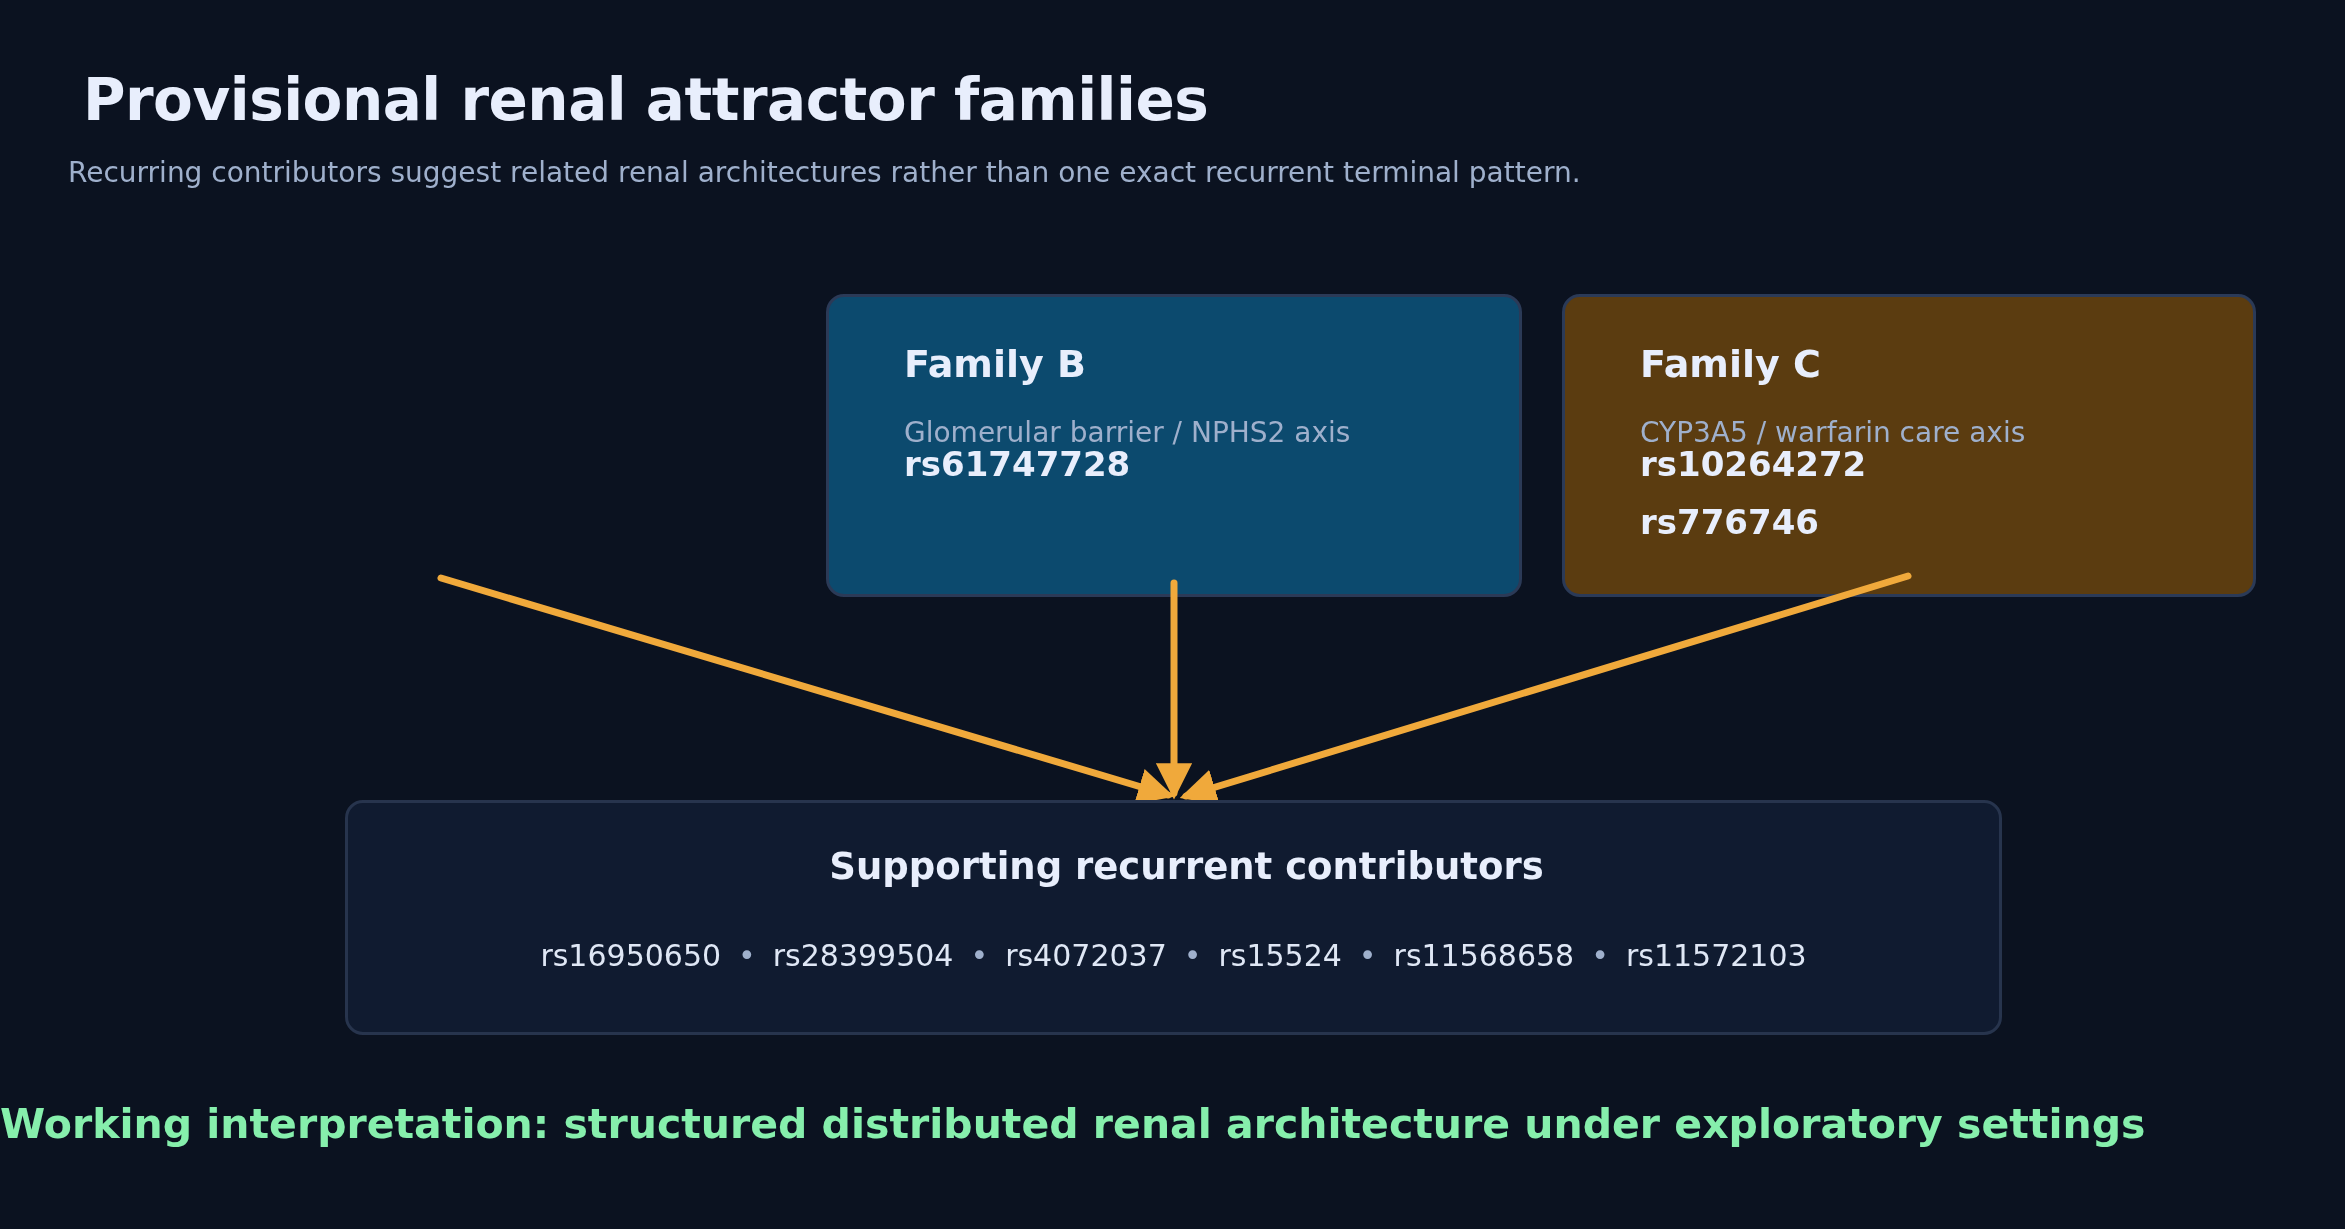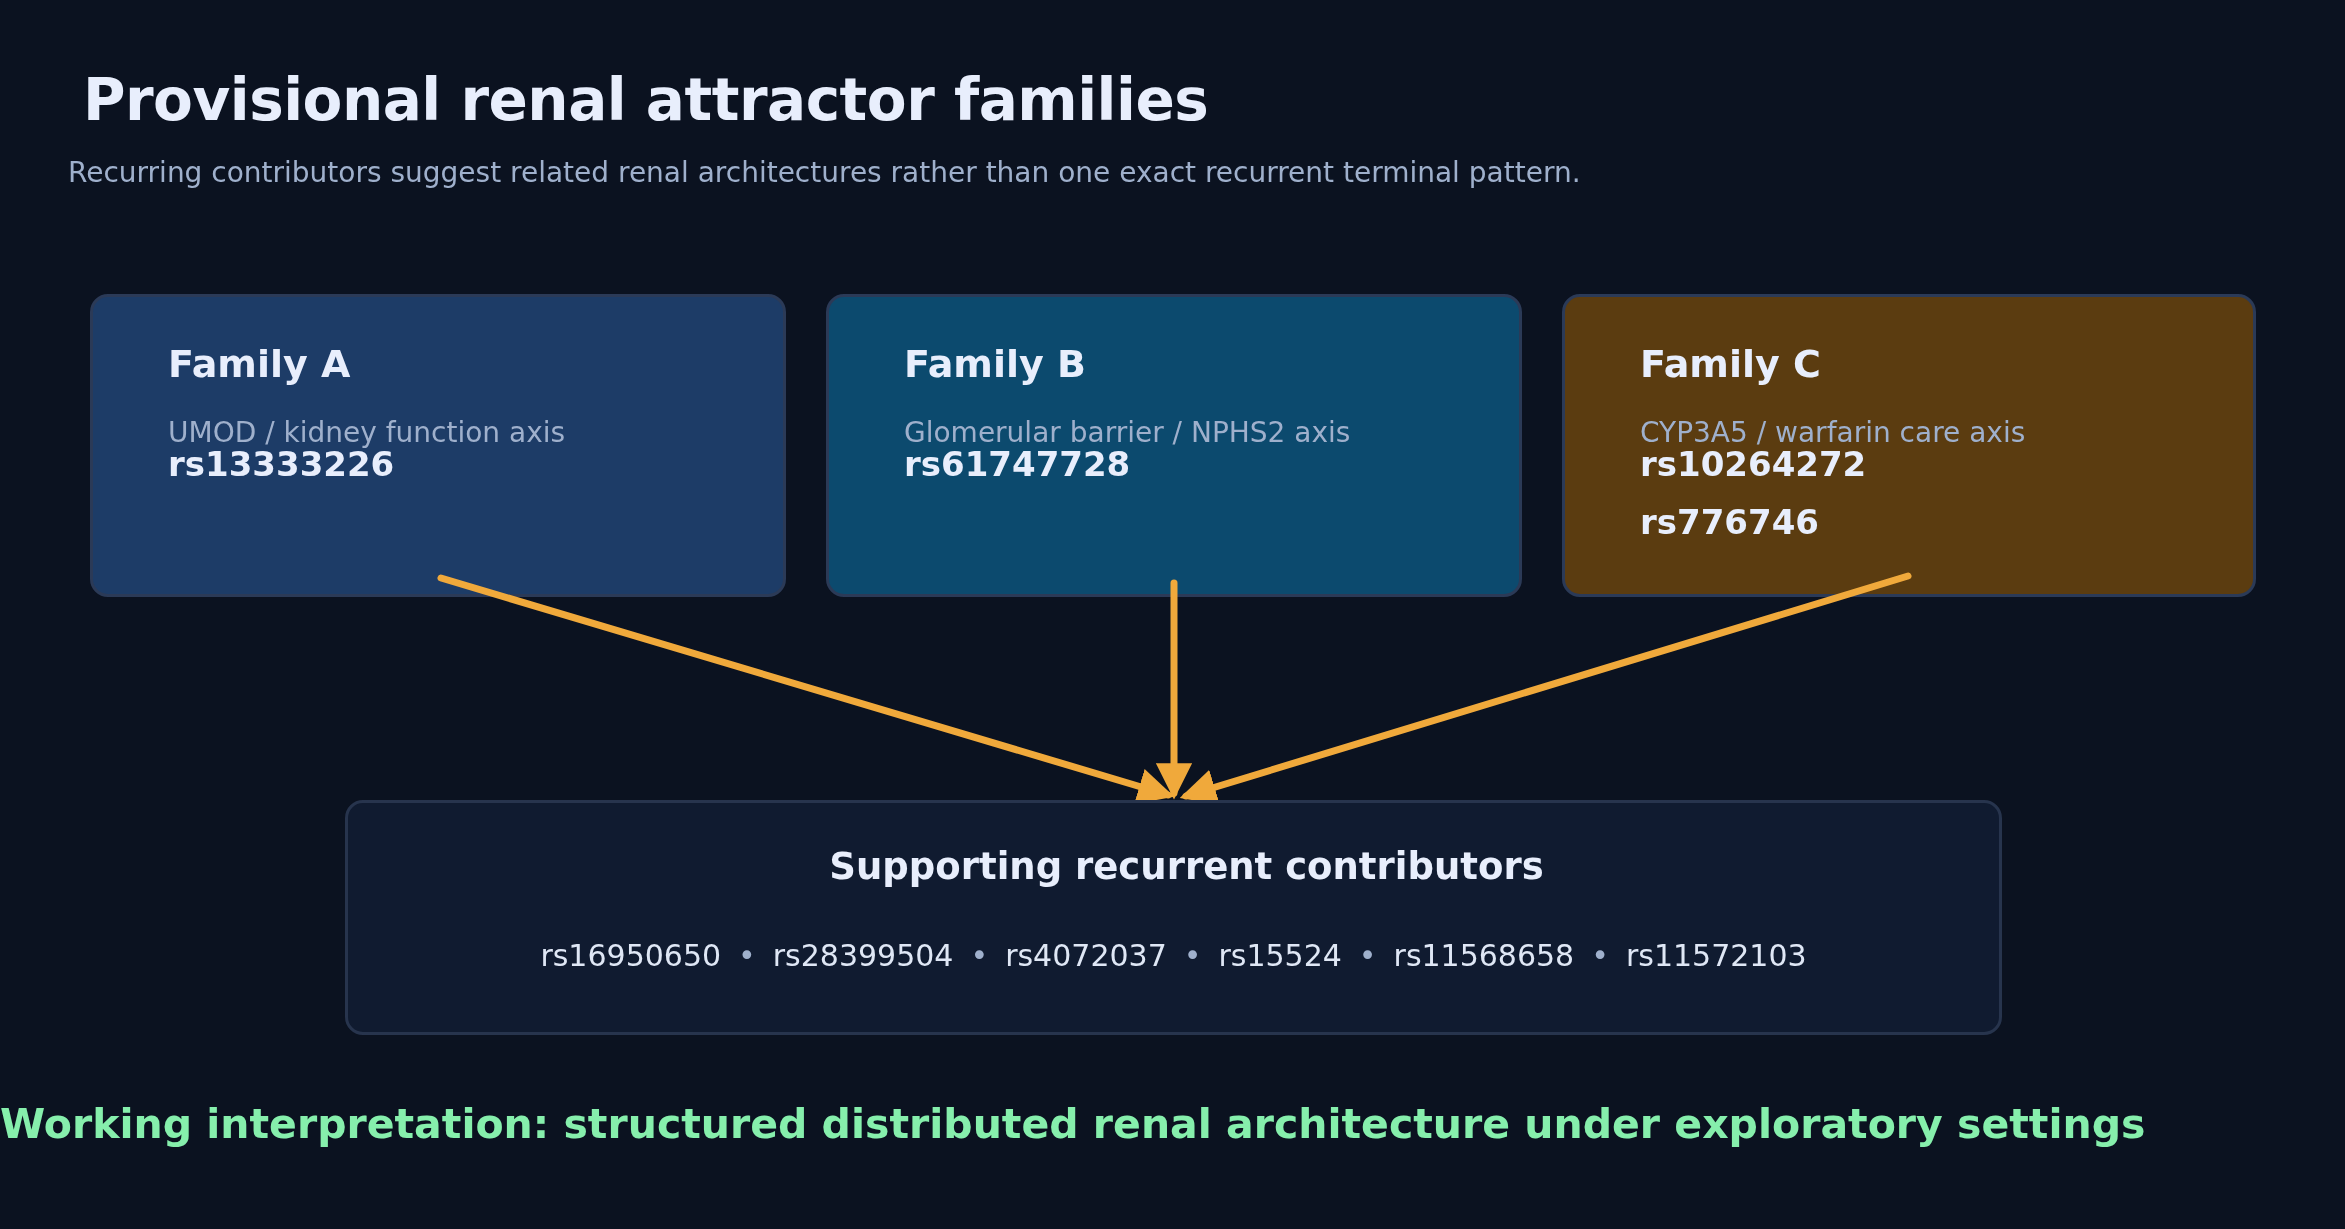--- a/index.html
+++ b/index.html
@@ -149,27 +149,20 @@
   }
 </style>
 </head>
 <body>
 
 <div class="stage">
 
   <div class="page-title">Provisional renal attractor families</div>
   <div class="page-subtitle">Recurring contributors suggest related renal architectures rather than one exact recurrent terminal pattern.</div>
 
-  <div class="card card-a" style="background: rgb(29, 60, 103);">
-    <div class="card-title">Family A</div>
-    <div class="card-axis">UMOD / kidney function axis</div>
-    <div class="card-variants">
-      <span class="vline">rs13333226</span>
-    </div>
-  </div>
 
   <div class="card card-b" style="background: #0c4a6e;">
     <div class="card-title">Family B</div>
     <div class="card-axis">Glomerular barrier / NPHS2 axis</div>
     <div class="card-variants">
       <span class="vline">rs61747728</span>
     </div>
   </div>
 
   <div class="card card-c" style="background: rgb(91, 60, 16); padding-left: 48px;">

